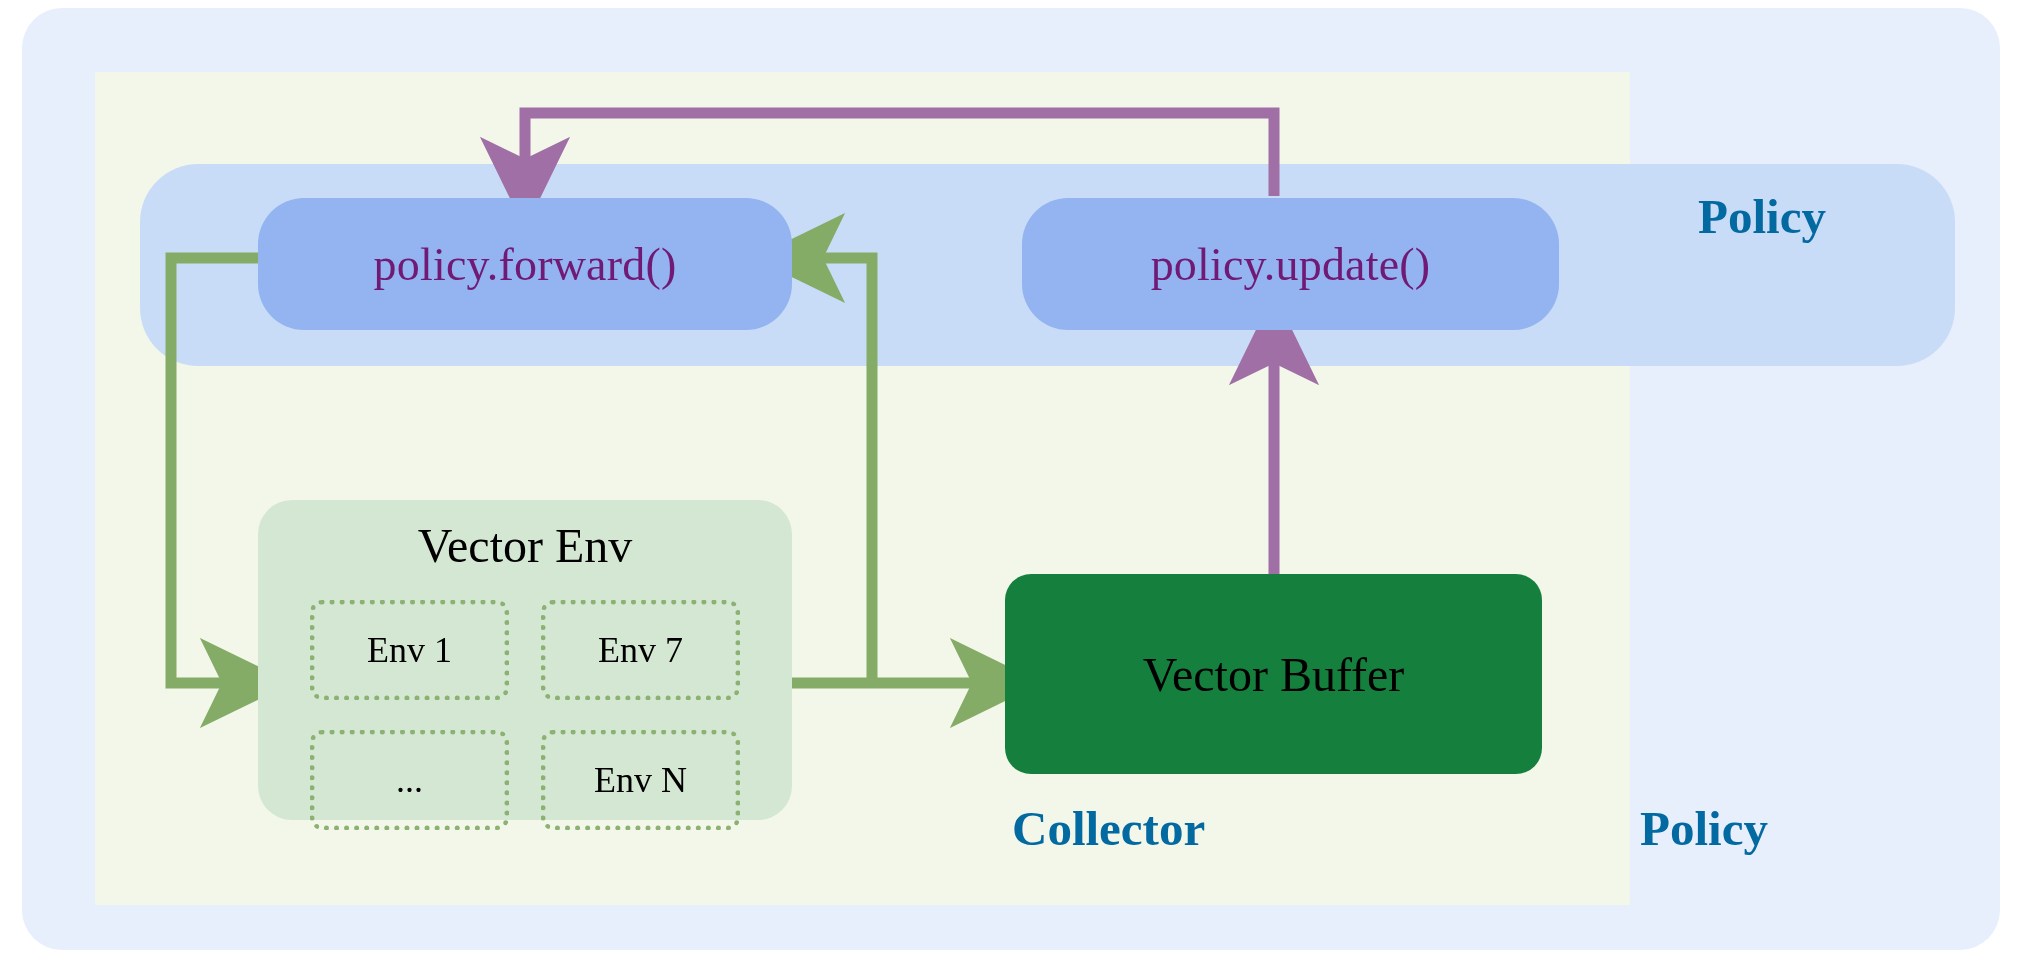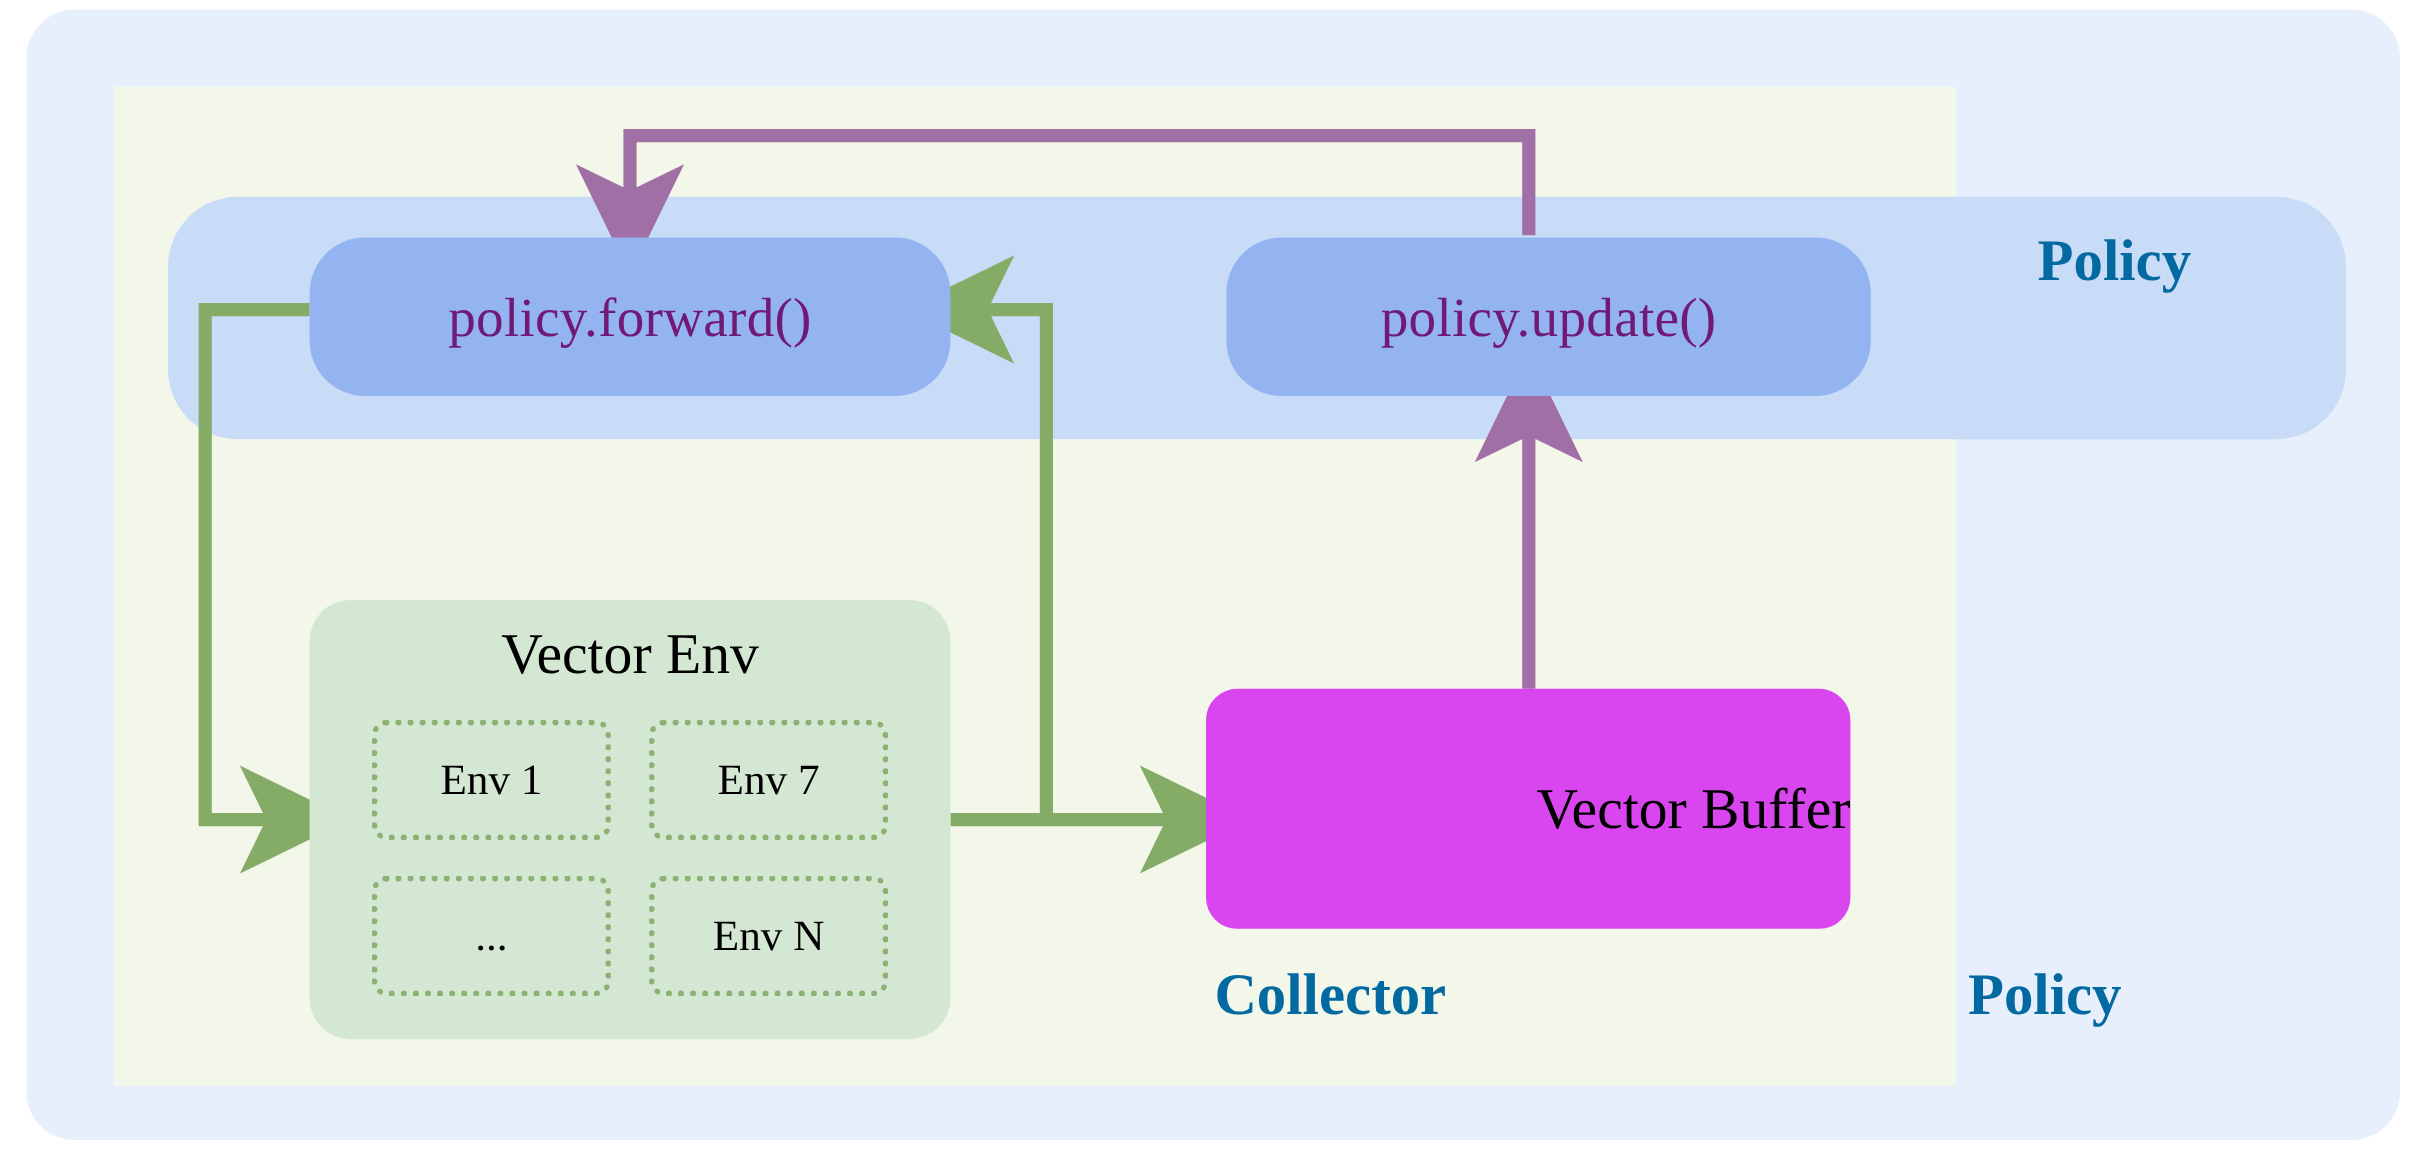--- a/index.html
+++ b/index.html
@@ -26,43 +26,43 @@
   .pill{
     position:absolute; background:#93b4f1; border-radius:46px;
     display:flex; align-items:center; justify-content:center;
     color:#701a75; font-size:46px; letter-spacing:.2px; white-space:nowrap;
   }
   #policy-forward{ left:258px; top:198px; width:534px; height:132px; }
   #policy-update { left:1005px; top:198px; width:537px; height:132px;margin-left:17px; }
 
   
   #vector-env{
-    left:258px; top:500px; width:534px; height:366px;
+    left:258px; top:500px; width:534px; height:320px;
     background:#d4e7d2; border-radius:34px;padding-left:32px;
   }
   #vector-env-title{
     position:absolute; left:0; top:18px; width:100%;
     text-align:center; font-size:48px; color:#000;
   }
   .env-grid{
     position:absolute; left:52px; top:100px; width:430px; height:230px;
     display:grid; grid-template-columns:1fr 1fr; grid-template-rows:1fr 1fr;
     column-gap:32px; row-gap:30px;
   }
   .env-cell{
     border:5px dotted #8cb273; border-radius:12px;
     display:flex; align-items:center; justify-content:center;
     font-size:36px; color:#000;
   }
 
   
   #vector-buffer{
     left:1005px; top:574px; width:537px; height:200px;
-    background:#d946ef; border-radius:26px;
-    display:flex; align-items:center; justify-content:flex-end;
+    background:#15803d; border-radius:26px;
+    display:flex; align-items:center; justify-content:center;
     font-size:48px; color:#000;
   }
 
   
   .corner-label{
     position:absolute; font-weight:bold; font-size:49px; color:#0369a1;
     white-space:nowrap;
   }
   #label-policy   { left:1698px; top:188px; }
   #label-collector{ left:1012px; top:800px; }

